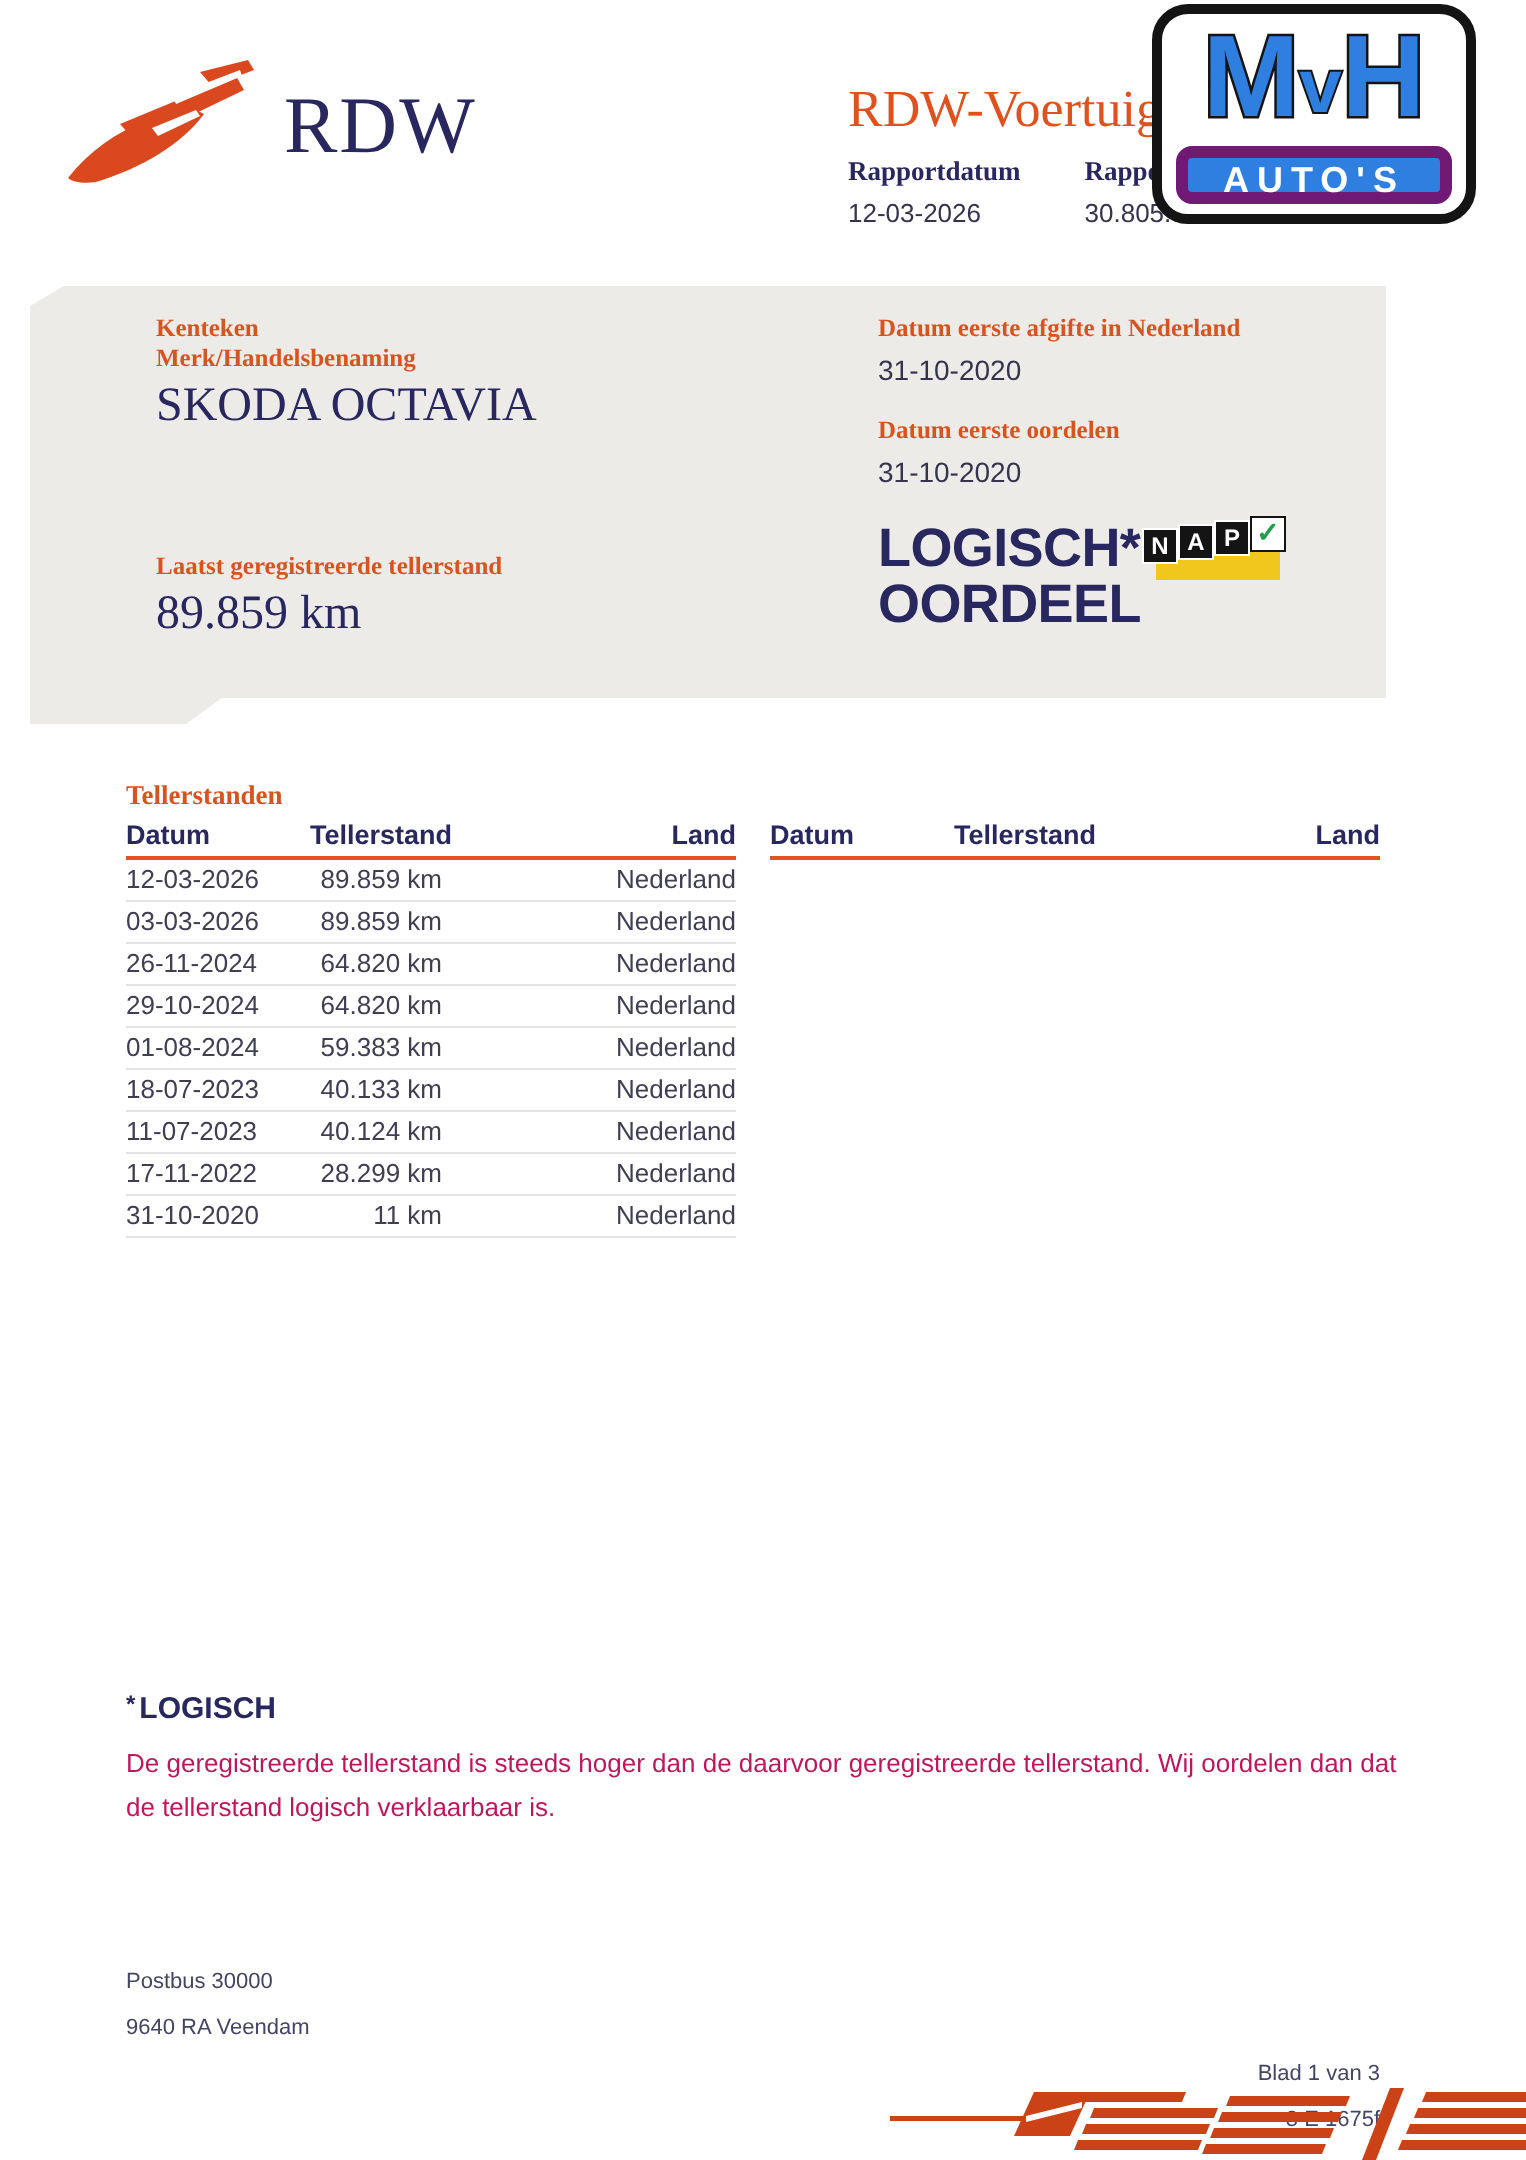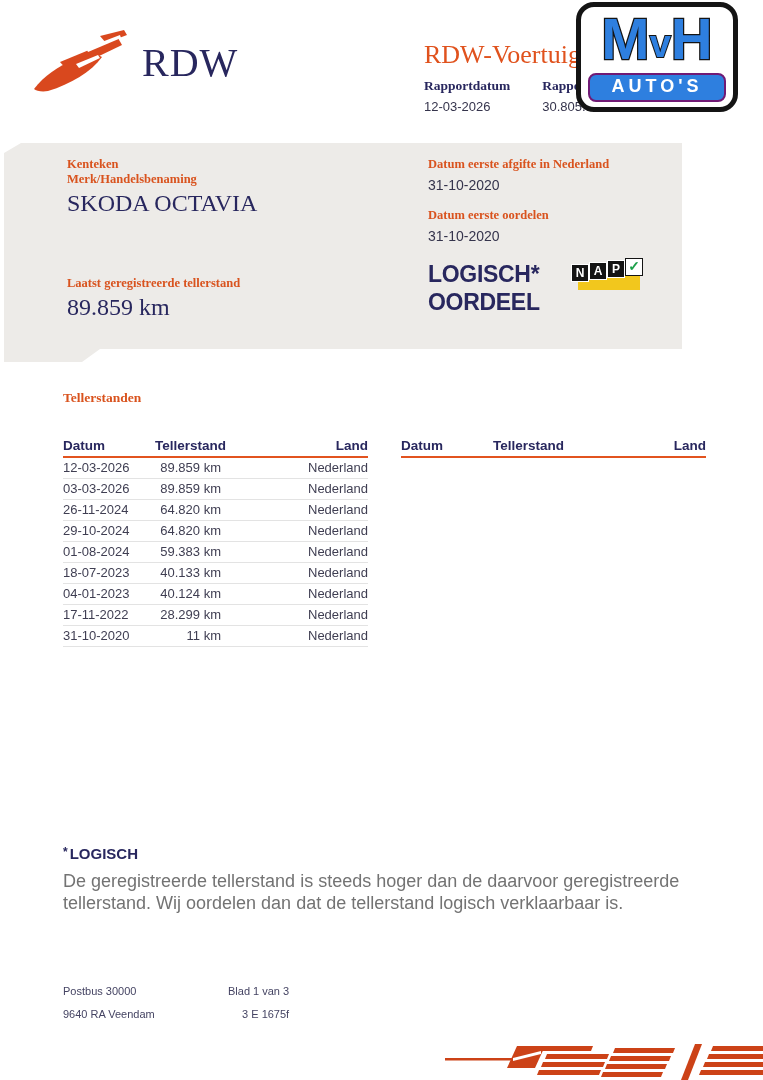--- a/index.html
+++ b/index.html
@@ -17,63 +17,63 @@
 
   
   .mvh-logo{position:absolute;left:576px;top:2px;width:162px;height:110px;background:#fff;
             border:5px solid #141414;border-radius:18px;box-sizing:border-box;z-index:9;}
   .mvh-letters{display:flex;justify-content:center;align-items:flex-start;margin-top:3px;
                font-weight:800;color:#2e7fdf;line-height:1;
                -webkit-text-stroke:2.5px #141414;paint-order:stroke fill;}
   .mvh-letters .big{font-size:58px;}
   .mvh-letters .small{font-size:38px;margin-top:15px;-webkit-text-stroke:2px #141414;}
   .mvh-bar{position:absolute;left:7px;right:7px;bottom:5px;height:29px;background:#2e7fdf;
-           border:2px solid #701a75;border-radius:8px;box-sizing:border-box;color:#fff;
+           border:6px solid #701a75;border-radius:8px;box-sizing:border-box;color:#fff;
            font-weight:800;font-size:18px;letter-spacing:4px;text-align:center;line-height:22px;}
 
   
-  .vehicle-panel{position:absolute;left:4px;top:143px;width:678px;height:219px;background:#edebe8;
+  .vehicle-panel{position:absolute;left:15px;top:143px;width:678px;height:219px;background:#edebe8;
      clip-path:polygon(0 10px,17px 0,100% 0,100% 206px,96px 206px,78px 100%,0 100%);}
   .vp-col{position:absolute;top:14px;}
   .vp-left{left:63px;}
   .vp-right{left:424px;}
   .vp-label{font-family:"Liberation Serif",serif;font-weight:bold;font-size:12.5px;color:#d9531e;}
   .vp-value{font-family:"Liberation Serif",serif;font-size:24px;color:#28275e;margin:3px 0 13px;}
   .vp-date{font-size:14px;color:#35344c;margin:5px 0 15px;}
   .vp-gap{height:46px;}
-  .oordeel{margin-top:16px;font-weight:bold;font-size:23px;color:#28275e;line-height:28px;letter-spacing:-0.3px;}
+  .oordeel{margin-top:16px;font-weight:bold;font-size:27px;color:#28275e;line-height:28px;letter-spacing:-0.3px;}
 
   
   .nap{position:absolute;left:571px;top:258px;width:74px;height:34px;z-index:2;}
   .nap-yellow{position:absolute;left:7px;top:6px;width:62px;height:26px;background:#f2c71d;}
   .nap-tiles{position:absolute;left:0;top:0;display:flex;}
   .nap-tile{width:16px;height:16px;background:#141414;color:#fff;font-weight:bold;font-size:12px;
             text-align:center;line-height:16px;border:1.5px solid #fff;}
   .nap-check{width:16px;height:16px;background:#fff;border:1.5px solid #141414;color:#1da04b;
              font-weight:bold;font-size:14px;text-align:center;line-height:15px;}
 
   
   .section-title{position:absolute;left:63px;top:390px;font-family:"Liberation Serif",serif;
                  font-weight:bold;font-size:13.5px;color:#d9531e;}
-  .tables{position:absolute;left:63px;top:410px;display:flex;gap:33px;margin-top:28px;}
+  .tables{position:absolute;left:63px;top:410px;display:flex;gap:17px;}
   .mtable{width:305px;}
   .thead,.trow{display:grid;grid-template-columns:92px 66px 1fr;}
   .thead{font-weight:bold;font-size:13.5px;color:#28275e;padding-bottom:3px;border-bottom:2.5px solid #e2531f;}
   .thead .c3{text-align:right;}
   .trow{font-size:13px;color:#3f3e52;height:20px;line-height:20px;border-bottom:1px solid #e3e3e3;}
   .trow .c2,.trow .c3{text-align:right;}
 
   
   .footnote{position:absolute;left:63px;top:845px;width:640px;}
   .fn-title{font-size:15px;font-weight:bold;color:#28275e;}
   .fn-star{font-size:12px;vertical-align:3px;margin-right:2px;}
-  .fn-text{margin-top:8px;font-size:18px;color:#737373;line-height:22px;}
-
-  
-  .footer{position:absolute;left:63px;top:985px;width:627px;display:flex;font-size:11px;color:#454463;}
+  .fn-text{margin-top:8px;font-size:13px;color:#be185d;line-height:22px;}
+
+  
+  .footer{position:absolute;left:63px;top:985px;width:627px;display:flex;font-size:11px;color:#454463;flex-direction:column;}
   .f-col1{width:165px;}
   .f-col2{flex:1;}
   .f-col3{text-align:right;}
   .footer div div{margin-bottom:11px;}
 
   .bottom-graphic{position:absolute;right:0;bottom:0;}
 </style>
 </head>
 <body>
 
@@ -176,21 +176,21 @@
         <div class="c1">01-08-2024</div>
         <div class="c2">59.383 km</div>
         <div class="c3">Nederland</div>
       </div>
       <div class="trow">
         <div class="c1">18-07-2023</div>
         <div class="c2">40.133 km</div>
         <div class="c3">Nederland</div>
       </div>
       <div class="trow">
-        <div class="c1">04-01-2023</div>
+        <div class="c1">11-07-2023</div>
         <div class="c2">40.124 km</div>
         <div class="c3">Nederland</div>
       </div>
       <div class="trow">
         <div class="c1">17-11-2022</div>
         <div class="c2">28.299 km</div>
         <div class="c3">Nederland</div>
       </div>
       <div class="trow">
         <div class="c1">31-10-2020</div>

